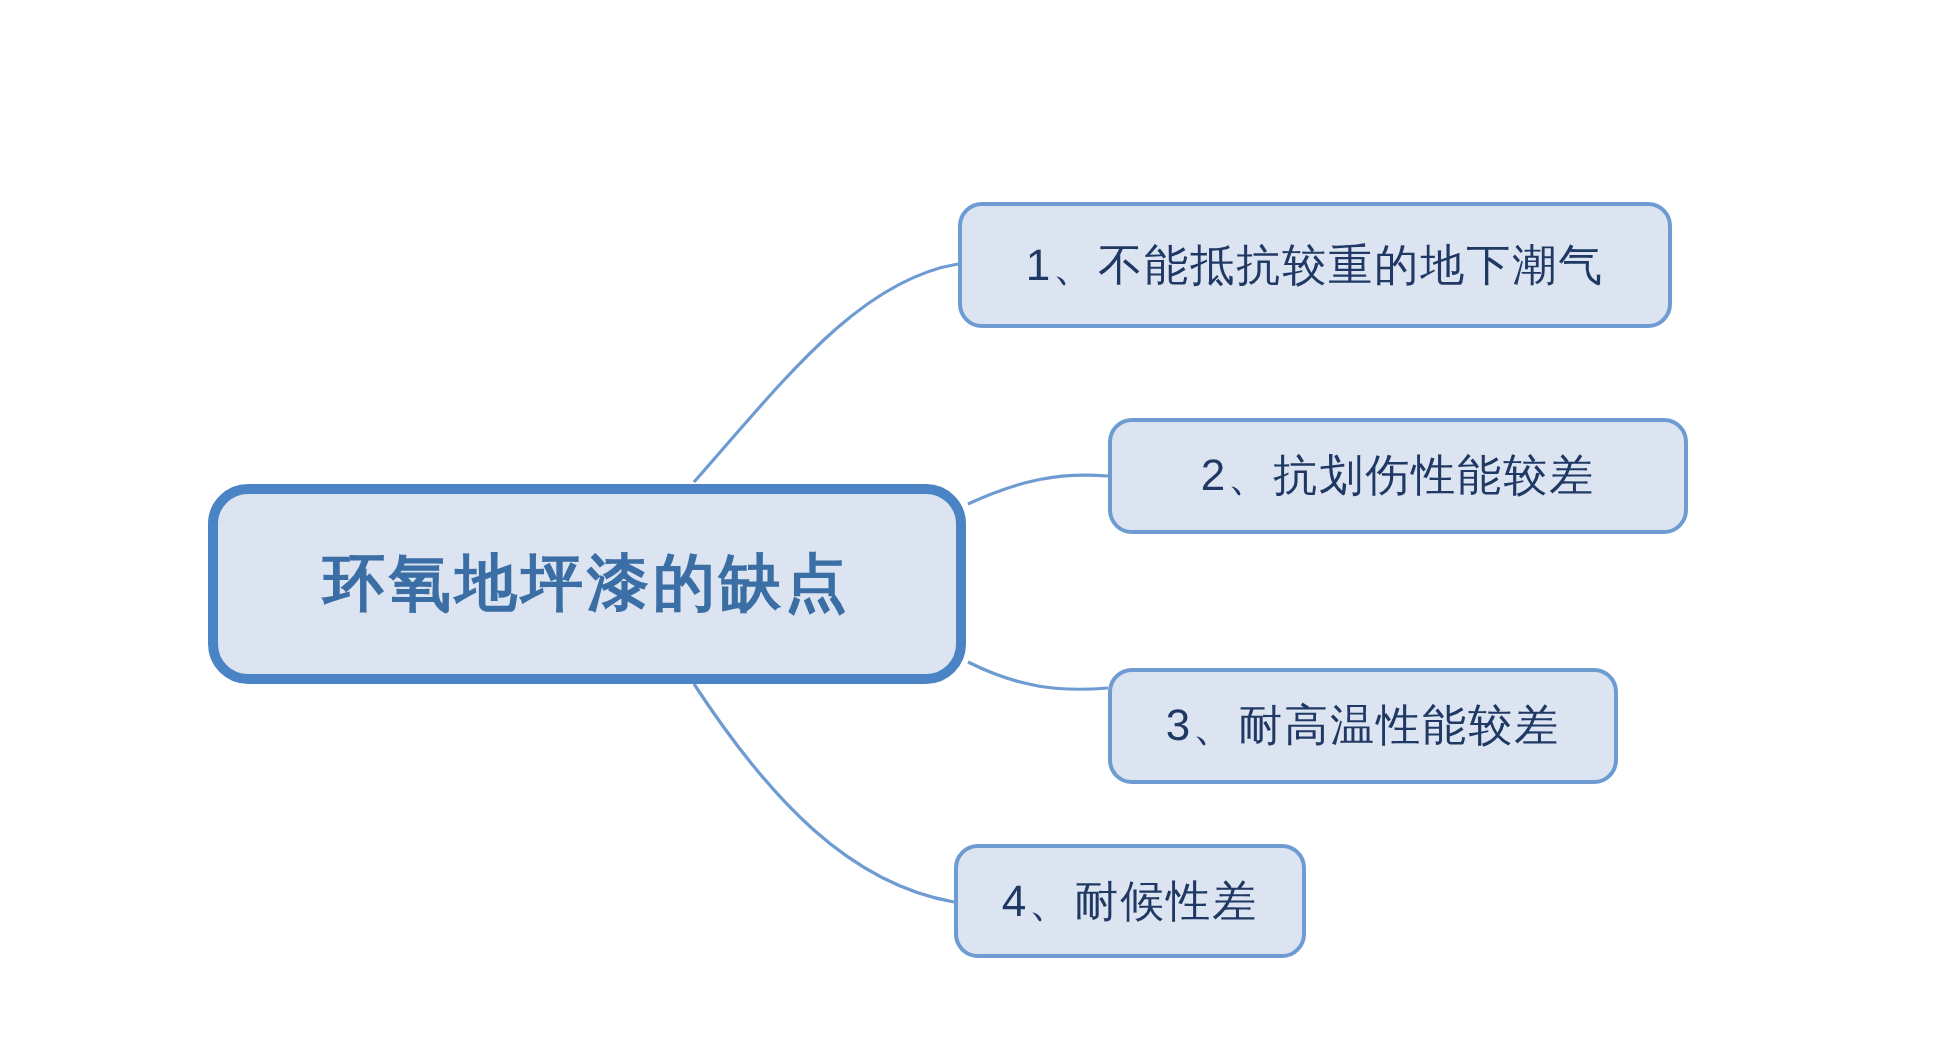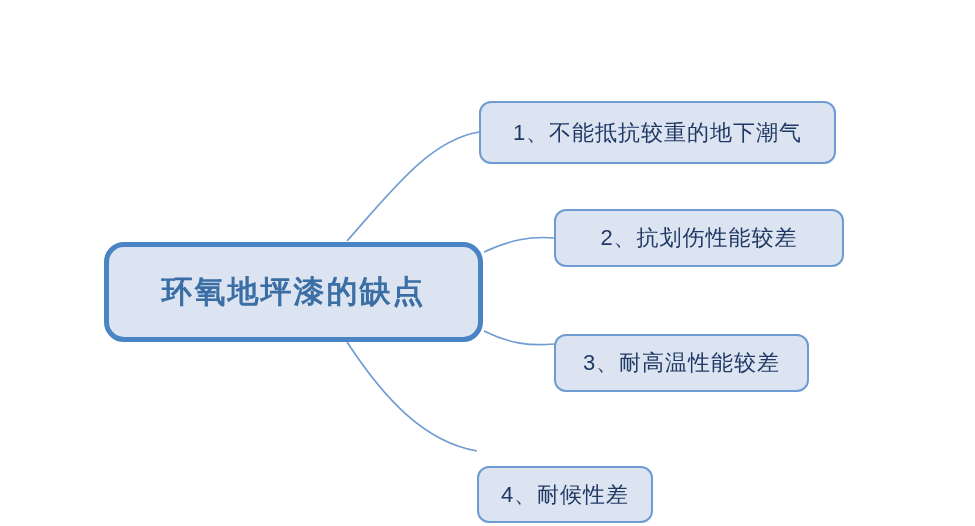--- a/index.html
+++ b/index.html
@@ -84,21 +84,20 @@
     top: 314px;
     width: 255px;
     height: 58px;
     margin-top: 20px;
   }
   #node-b4 {
     left: 477px;
     top: 422px;
     width: 176px;
     height: 57px;
-    margin-top: 44px;
   }
 </style>
 </head>
 <body>
 
 <div id="canvas">
 
   <svg id="connectors" viewBox="0 0 975 526" xmlns="http://www.w3.org/2000/svg">
 
     <path d="M 347 241 C 392 190, 430 140, 479 132" fill="none" stroke="#6e9bd2" stroke-width="1.6"></path>

